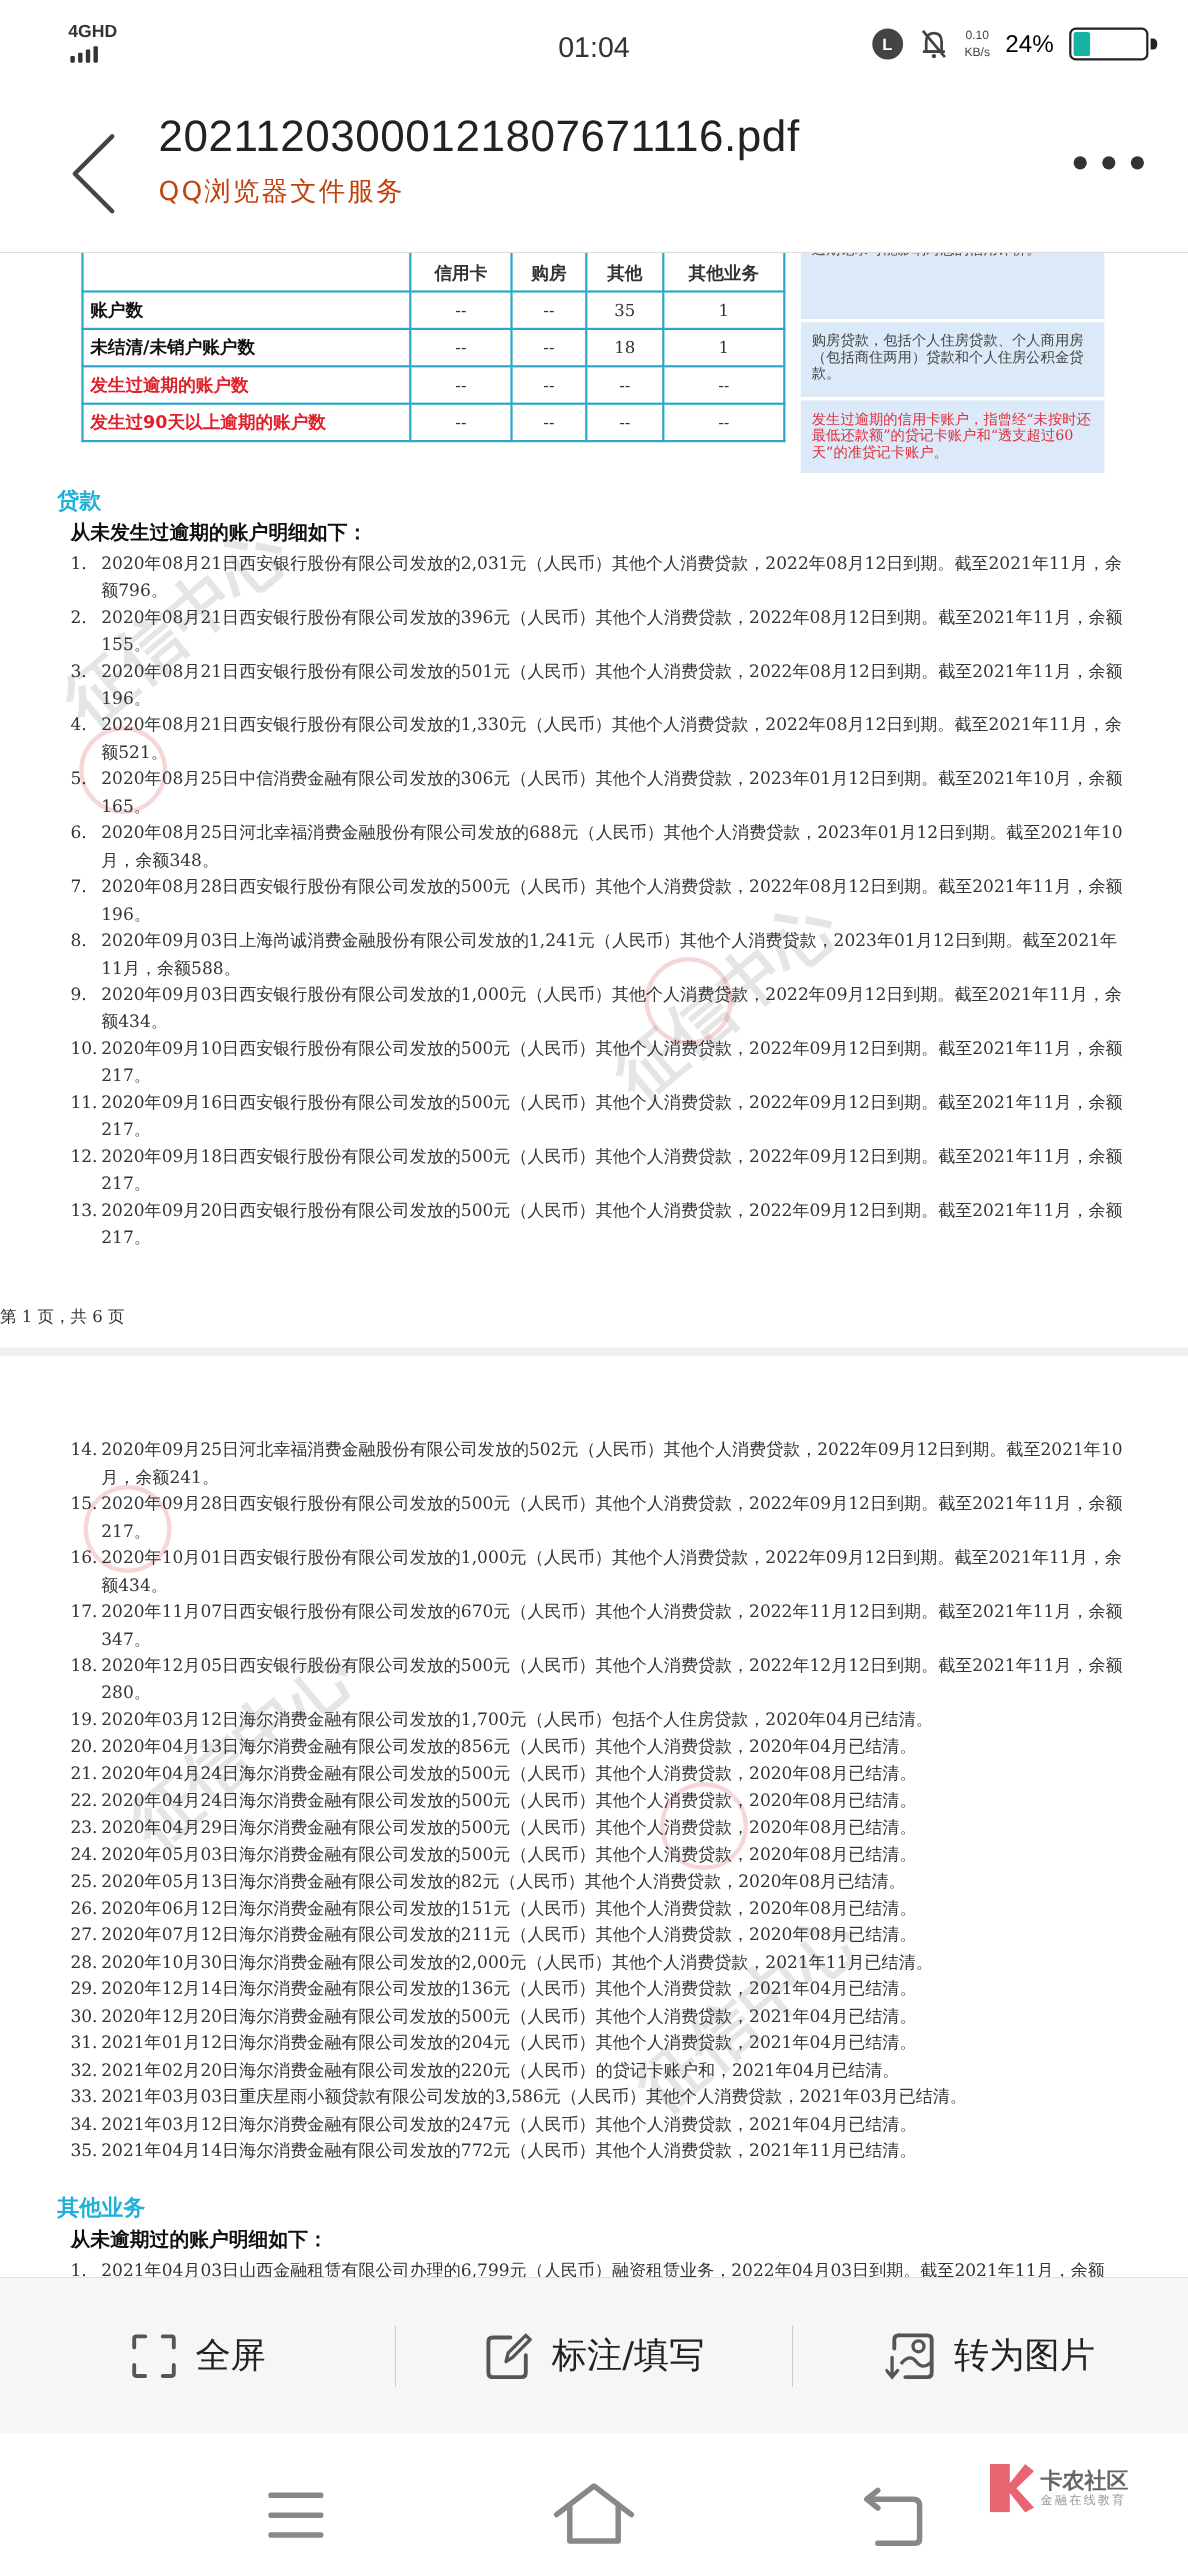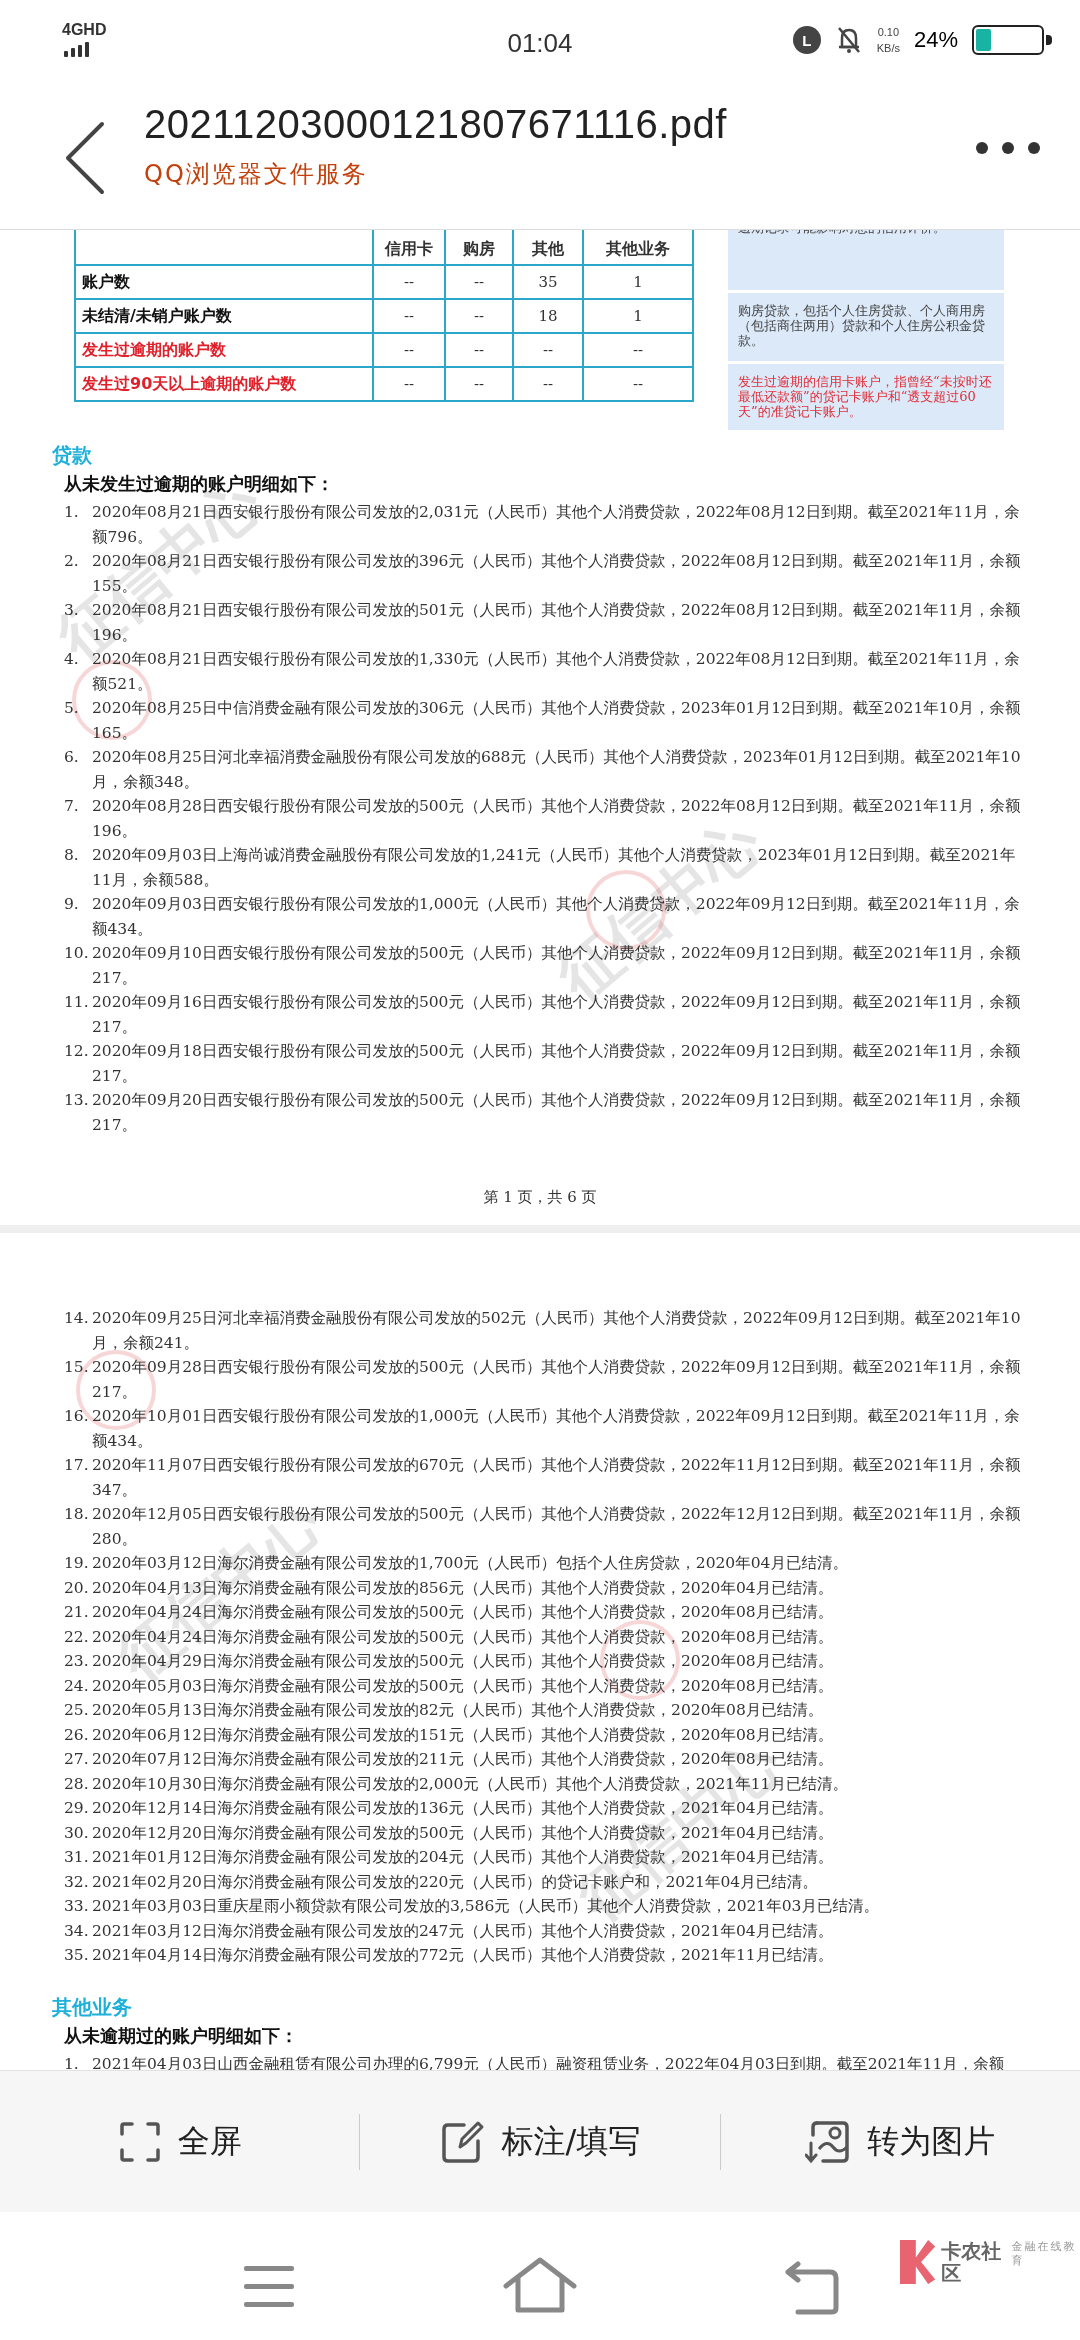--- a/index.html
+++ b/index.html
@@ -44,37 +44,37 @@
     .note { background: #dbe9f9; font-size: 13px; line-height: 15px; padding: 6px 10px; margin-bottom: 3px; color: #444; }
     .note.red { color: #e0303a; }
 
     .sec-title { position: absolute; left: 52px; font-size: 20px; font-weight: bold; color: #1fb0d9; font-family: "DejaVu Sans", sans-serif; }
     .sec-sub { position: absolute; left: 64px; font-size: 18px; font-weight: bold; color: #111; font-family: "DejaVu Sans", sans-serif; }
     .list { position: absolute; left: 64px; width: 960px; font-size: 15.5px; color: #333; }
     .li { display: flex; line-height: 24.5px; }
     .li .num { width: 28px; flex-shrink: 0; }
     .li .txt { flex: 1; }
 
-    .page-foot { position: absolute; left: 0; width: 1080px; text-align: center; font-size: 15px; color: #333; }
+    .page-foot { position: absolute; left: 0; width: 1080px; font-size: 15px; color: #333; }
     .page-gap { position: absolute; left: 0; width: 1080px; height: 8px; background: #efefef; }
 
     
     .toolbar { position: absolute; left: 0; top: 2070px; width: 1080px; height: 142px; background: #f6f6f6; border-top: 1px solid #e2e2e2; display: flex; align-items: center; }
     .tool { flex: 1; display: flex; align-items: center; justify-content: center; gap: 16px; font-size: 32px; color: #222; height: 60px; }
     .tool-sep { width: 1px; height: 56px; background: #ccc; }
 
     
     .navbar { position: absolute; left: 0; top: 2212px; width: 1080px; height: 128px; background: #fff; }
     .nav-menu { position: absolute; left: 244px; top: 54px; width: 50px; }
     .nav-menu span { display: block; height: 5px; background: #888; border-radius: 2px; margin-bottom: 13px; }
     .nav-home { position: absolute; left: 500px; top: 44px; }
     .nav-back { position: absolute; left: 784px; top: 48px; }
     .kn-logo { position: absolute; left: 900px; top: 28px; display: flex; align-items: center; gap: 6px; }
     .kn-mark { width: 40px; height: 44px; background: #e86470; clip-path: polygon(0 0, 45% 0, 45% 40%, 80% 0, 100% 15%, 60% 50%, 100% 90%, 80% 100%, 45% 60%, 45% 100%, 0 100%); }
-    .kn-text { display: flex; flex-direction: row; }
+    .kn-text { display: flex; flex-direction: column; }
     .kn-name { font-size: 20px; font-weight: bold; color: #666; line-height: 22px; }
     .kn-tag { font-size: 11px; color: #999; letter-spacing: 2px; line-height: 14px; }
   </style>
 </head>
 <body>
 
 <div class="status-bar">
   <div class="sb-net">4GHD</div>
   <div class="sb-signal">
     <span style="height:6px"></span>
@@ -124,21 +124,21 @@
   <div class="watermark" style="left:560px;top:1560px;">征信中心</div>
   <div class="seal" style="left:72px;top:430px;"></div>
   <div class="seal" style="left:586px;top:640px;"></div>
   <div class="seal" style="left:76px;top:1120px;"></div>
   <div class="seal" style="left:600px;top:1390px;"></div>
 
   <table class="sum-table">
     <tbody>
         <tr>
       <th style="width:298px"></th>
-      <th style="width:72px">信用卡</th>
+      <th style="width:92px">信用卡</th>
       <th style="width:68px">购房</th>
       <th style="width:70px">其他</th>
       <th style="width:110px">其他业务</th>
     </tr>
     <tr>
       <td class="rl">账户数</td>
       <td>--</td>
       <td>--</td>
       <td>35</td>
       <td>1</td>

